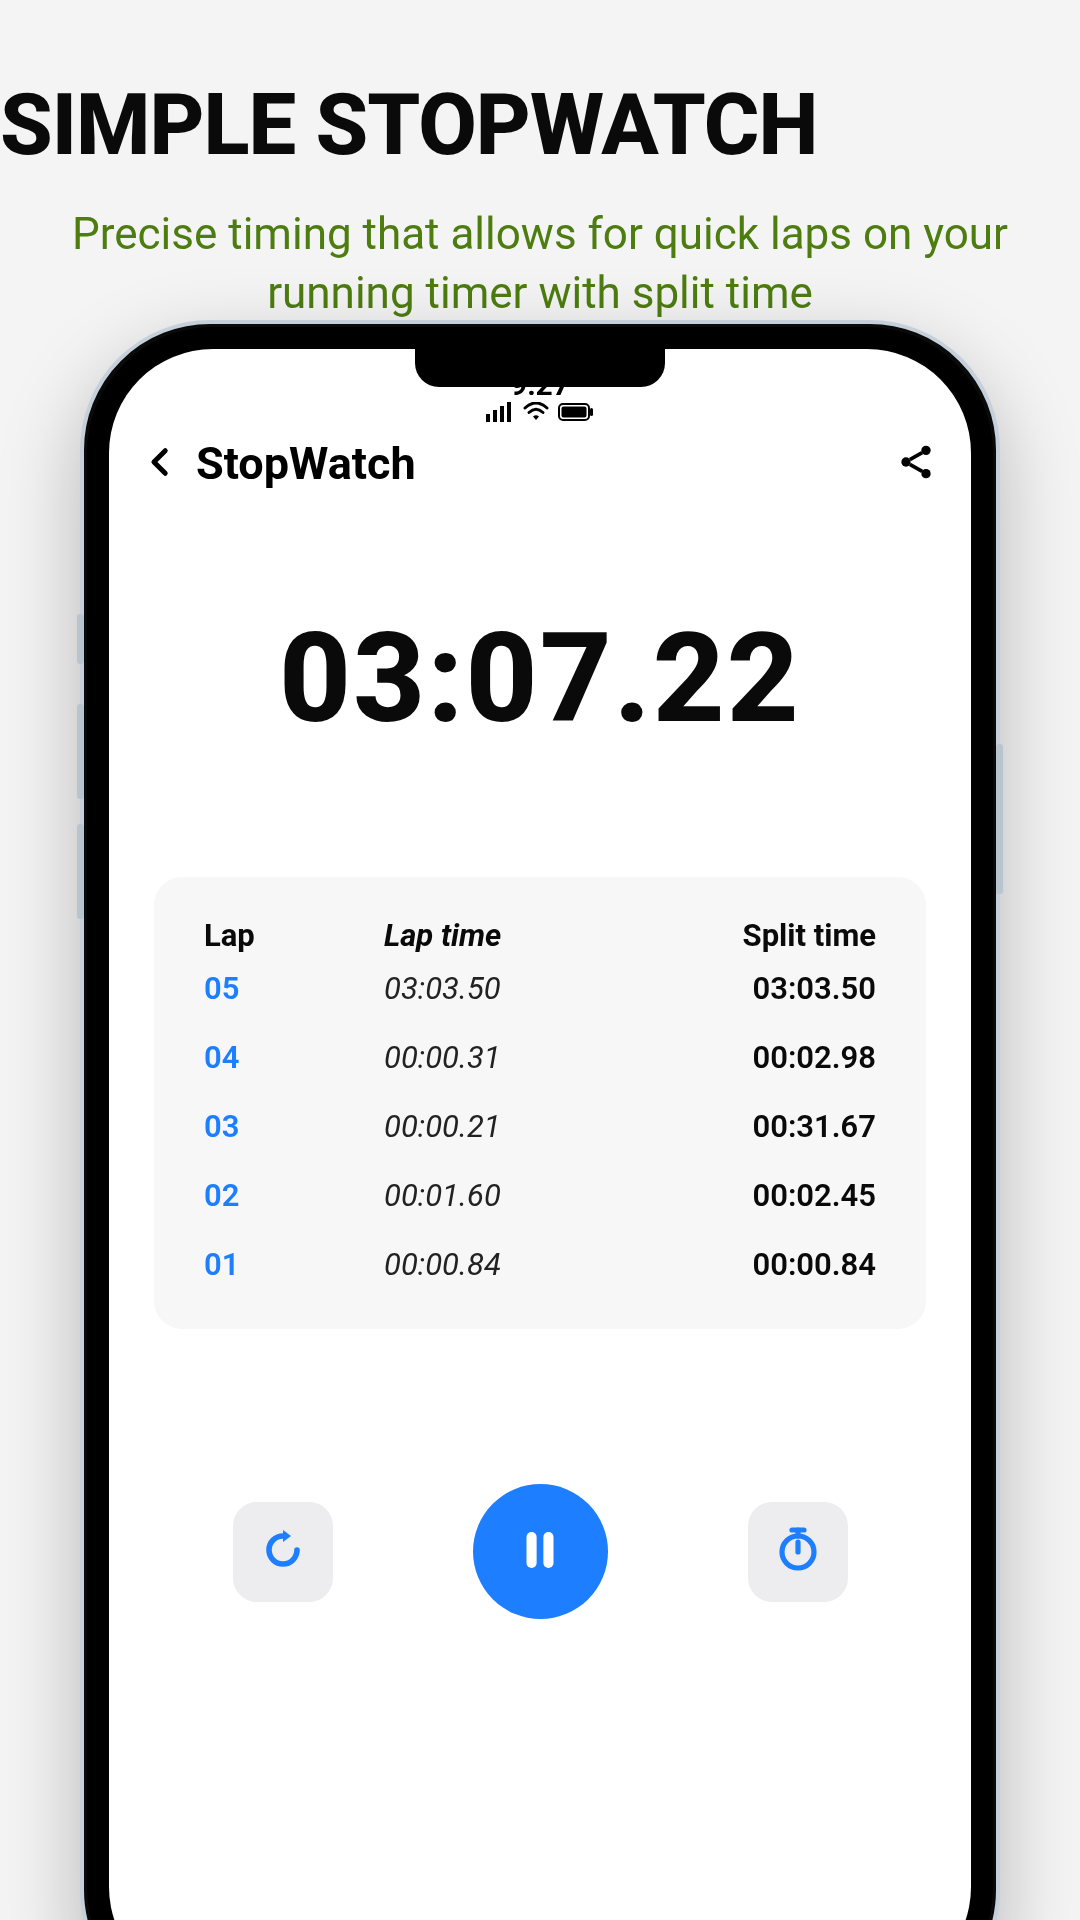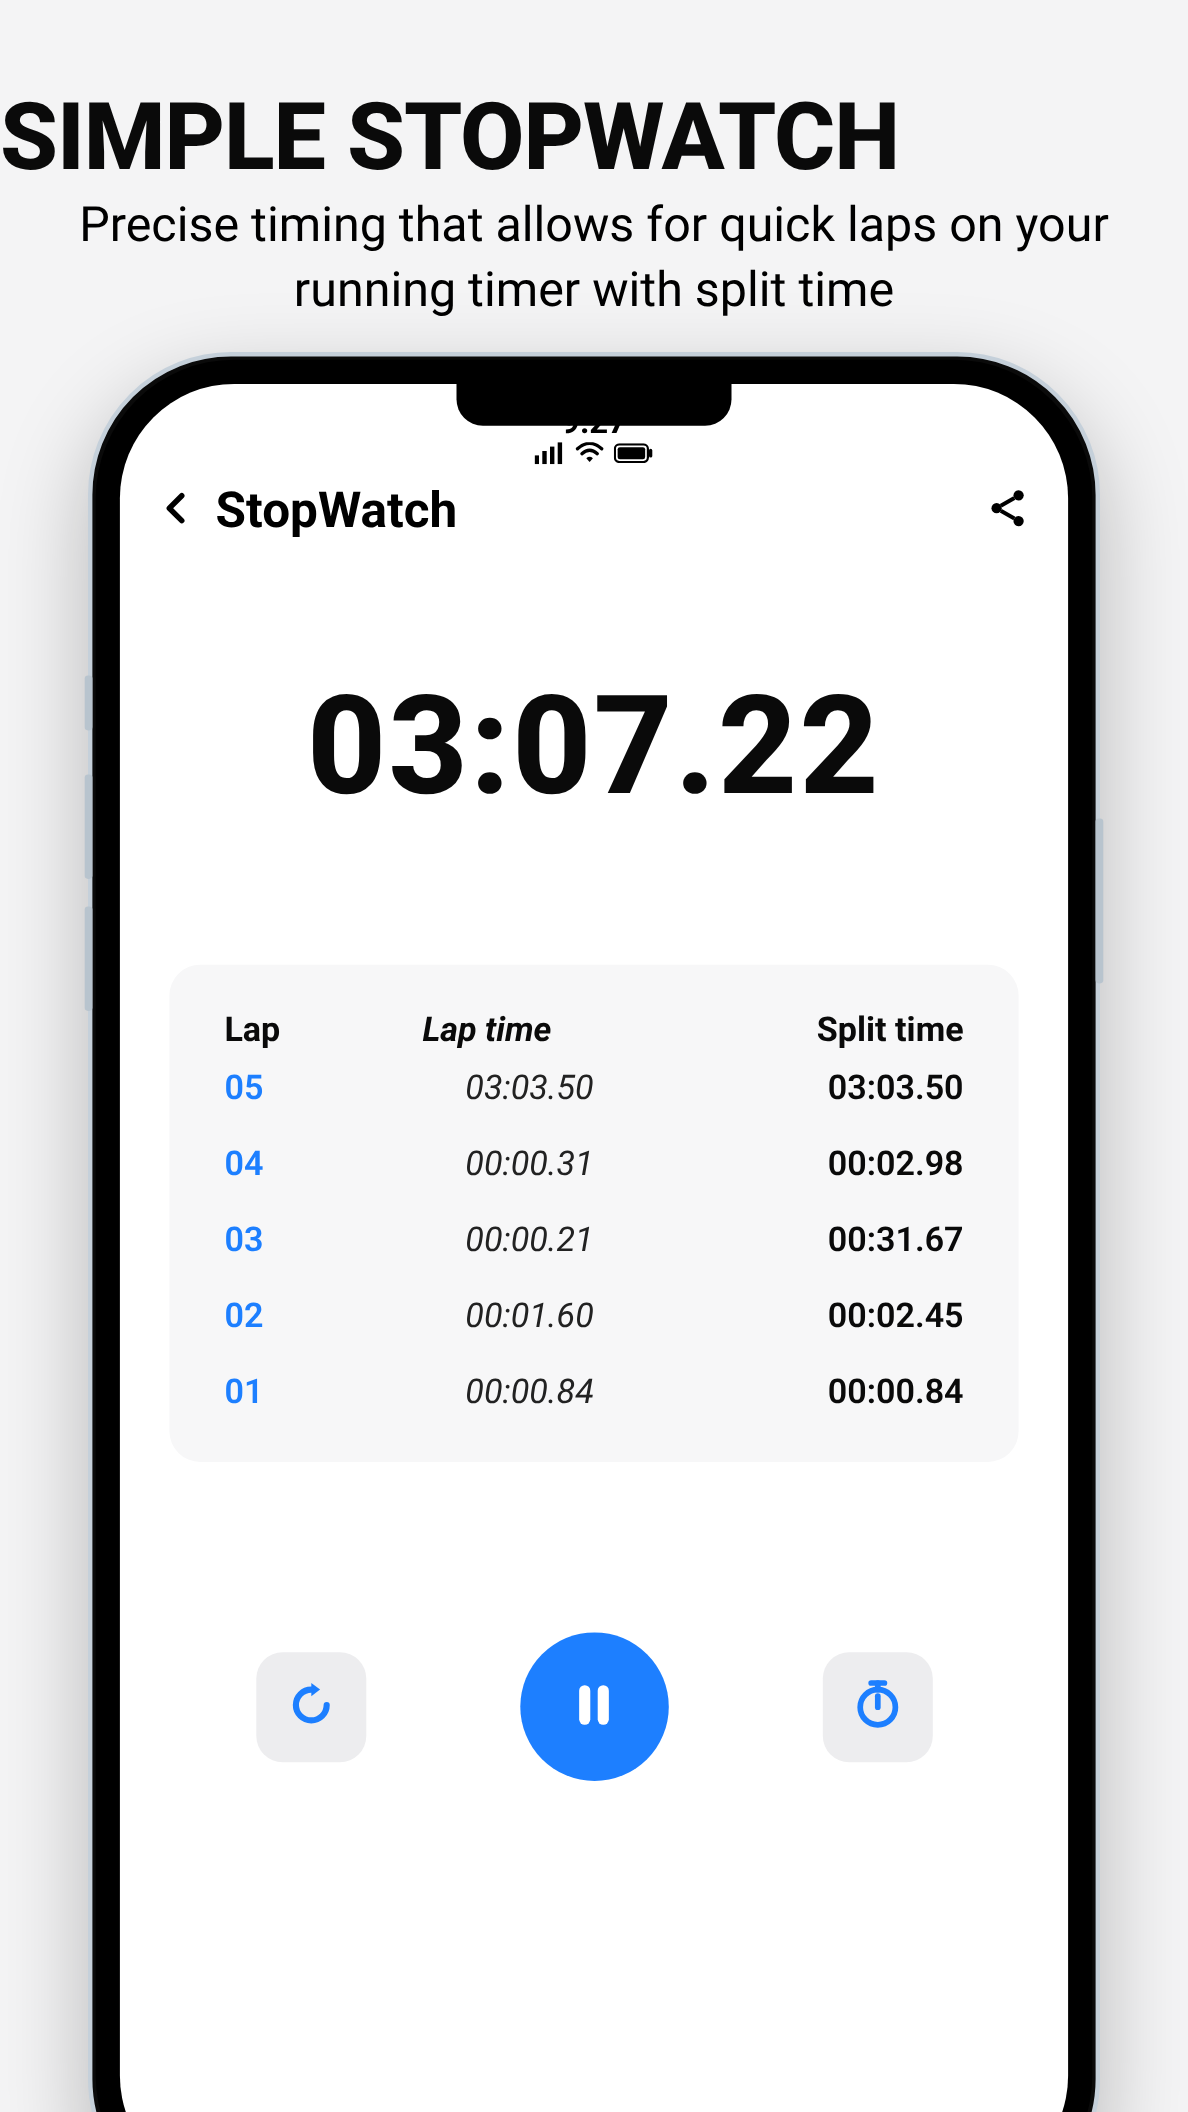--- a/index.html
+++ b/index.html
@@ -15,21 +15,22 @@
     text-align: left;
     font-size: 85px;
     font-weight: 800;
     color: #0a0a0a;
     margin-top: 75px;
     letter-spacing: -1px;
   }
   .promo-subtitle {
     text-align: center;
     font-size: 44px;
-    color: #000000;
+    color: #4d7c0f;
+    margin-top: 30px;
     line-height: 1.35;
     padding: 0 60px;
   }
   .phone-frame {
     position: absolute;
     left: 50%;
     transform: translateX(-50%);
     top: 320px;
     width: 920px;
     height: 1700px;
@@ -126,21 +127,20 @@
     font-size: 31px;
     font-weight: 700;
     color: #0a0a0a;
   }
   .lap-row {
     display: flex;
     font-size: 31px;
     color: #222;
     padding: 16px 0;
     font-variant-numeric: tabular-nums;
-    gap: 39px;
   }
   .col-lap { width: 180px; }
   .col-laptime { width: 220px; font-style: italic; }
   .col-split { flex: 1; text-align: right; }
   .lap-num { color: #1d7fff; font-weight: 600; }
   .split-val { font-weight: 600; color: #0a0a0a; }
   .controls {
     display: flex;
     justify-content: center;
     gap: 140px;

